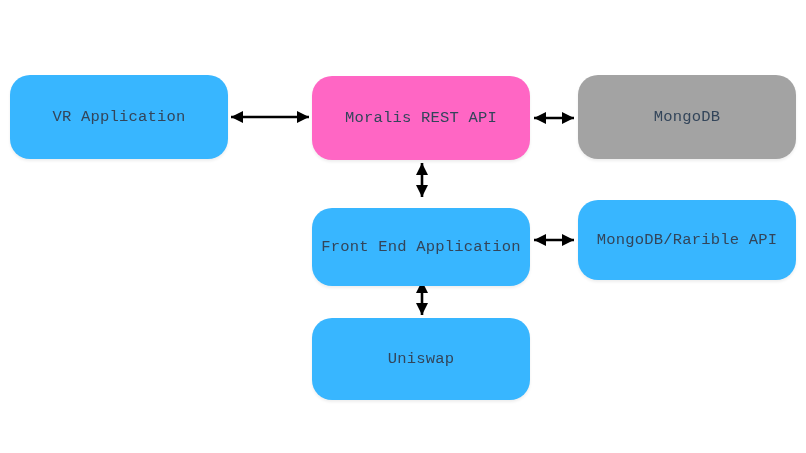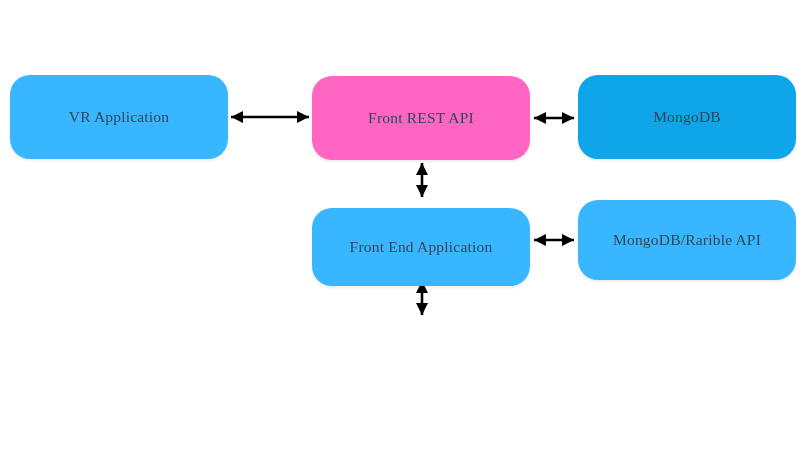--- a/index.html
+++ b/index.html
@@ -6,21 +6,21 @@
     margin: 0;
     padding: 0;
     background: #ffffff;
   }
   #canvas {
     position: relative;
     width: 806px;
     height: 453px;
     background: #ffffff;
     overflow: hidden;
-    font-family: Liberation Serif, serif;
+    font-family: Liberation Mono, monospace;
   }
   .node {
     position: absolute;
     border-radius: 20px;
     display: flex;
     align-items: center;
     justify-content: center;
     box-shadow: 0 2px 3px rgba(0,0,0,0.07);
     box-sizing: border-box;
   }
@@ -61,29 +61,32 @@
     <line x1="422" y1="163" x2="422" y2="197" marker-start="url(#ah)" marker-end="url(#ah)"></line>
     <line x1="534" y1="240" x2="574" y2="240" marker-start="url(#ah)" marker-end="url(#ah)"></line>
     <line x1="422" y1="281" x2="422" y2="315" marker-start="url(#ah)" marker-end="url(#ah)"></line>
   </svg>
 
   <div class="node" style="left: 10px; top: 75px; width: 218px; height: 84px; background: rgb(56, 182, 255);">
     <span class="node-label">VR Application</span>
   </div>
 
   <div class="node" style="left: 312px; top: 76px; width: 218px; height: 84px; background: rgb(255, 102, 196);">
-    <span class="node-label">Front REST API</span>
+    <span class="node-label">Moralis REST API</span>
   </div>
 
-  <div class="node" style="left: 578px; top: 75px; width: 218px; height: 84px; background: #0ea5e9;">
+  <div class="node" style="left: 578px; top: 75px; width: 218px; height: 84px; background: #a3a3a3;">
     <span class="node-label">MongoDB</span>
   </div>
 
   <div class="node" style="left: 312px; top: 208px; width: 218px; height: 78px; background: rgb(56, 182, 255);">
     <span class="node-label">Front End Application</span>
   </div>
 
   <div class="node" style="left: 578px; top: 200px; width: 218px; height: 80px; background: rgb(56, 182, 255);">
     <span class="node-label">MongoDB/Rarible API</span>
   </div>
 
+  <div class="node" style="left: 312px; top: 318px; width: 218px; height: 82px; background: rgb(56, 182, 255);">
+    <span class="node-label">Uniswap</span>
+  </div>
 
 </div>
 
 </body></html>

